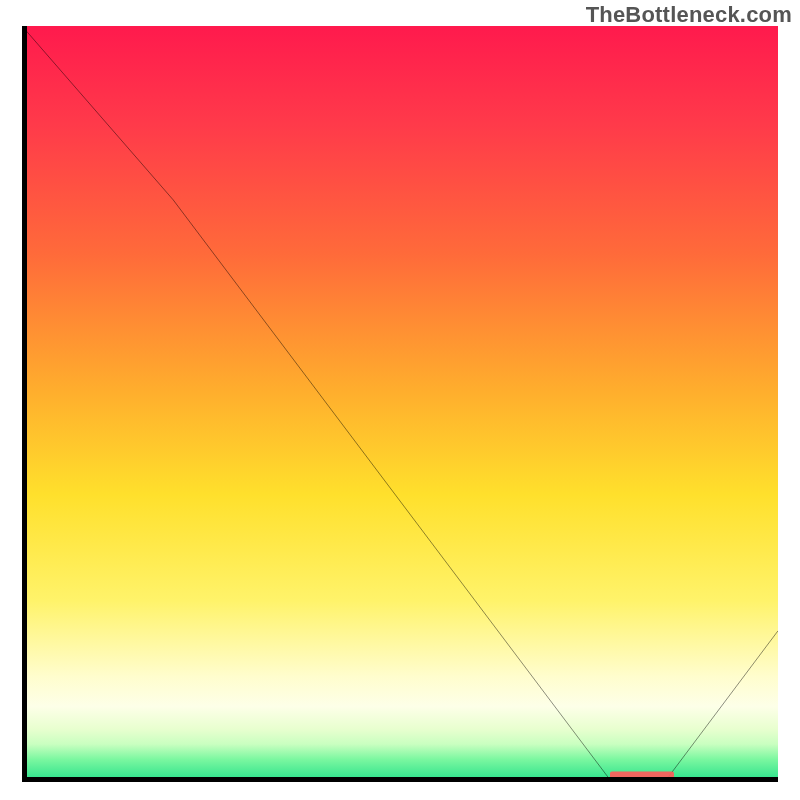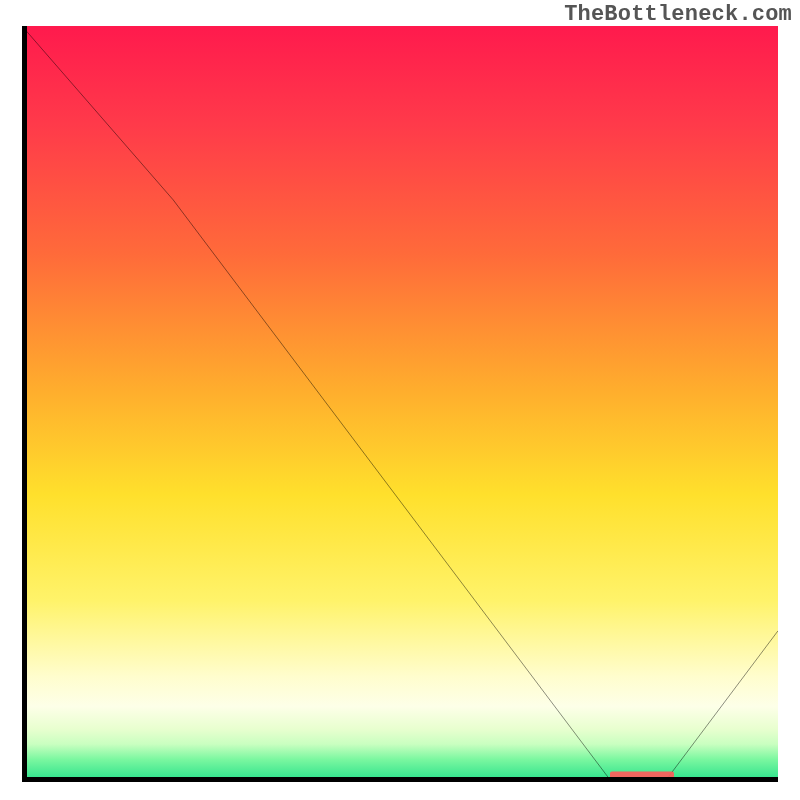--- a/index.html
+++ b/index.html
@@ -16,21 +16,20 @@
     height: 800px;
   }
   .watermark {
     position: absolute;
     top: 2px;
     right: 8px;
     font-size: 22px;
     font-weight: 600;
     color: #555;
     letter-spacing: 0.2px;
-    font-family: Liberation Mono, monospace;
   }
   .plot-frame {
     position: absolute;
     left: 22px;
     top: 26px;
     width: 756px;
     height: 756px;
     box-sizing: border-box;
   }
   .plot-bg {

